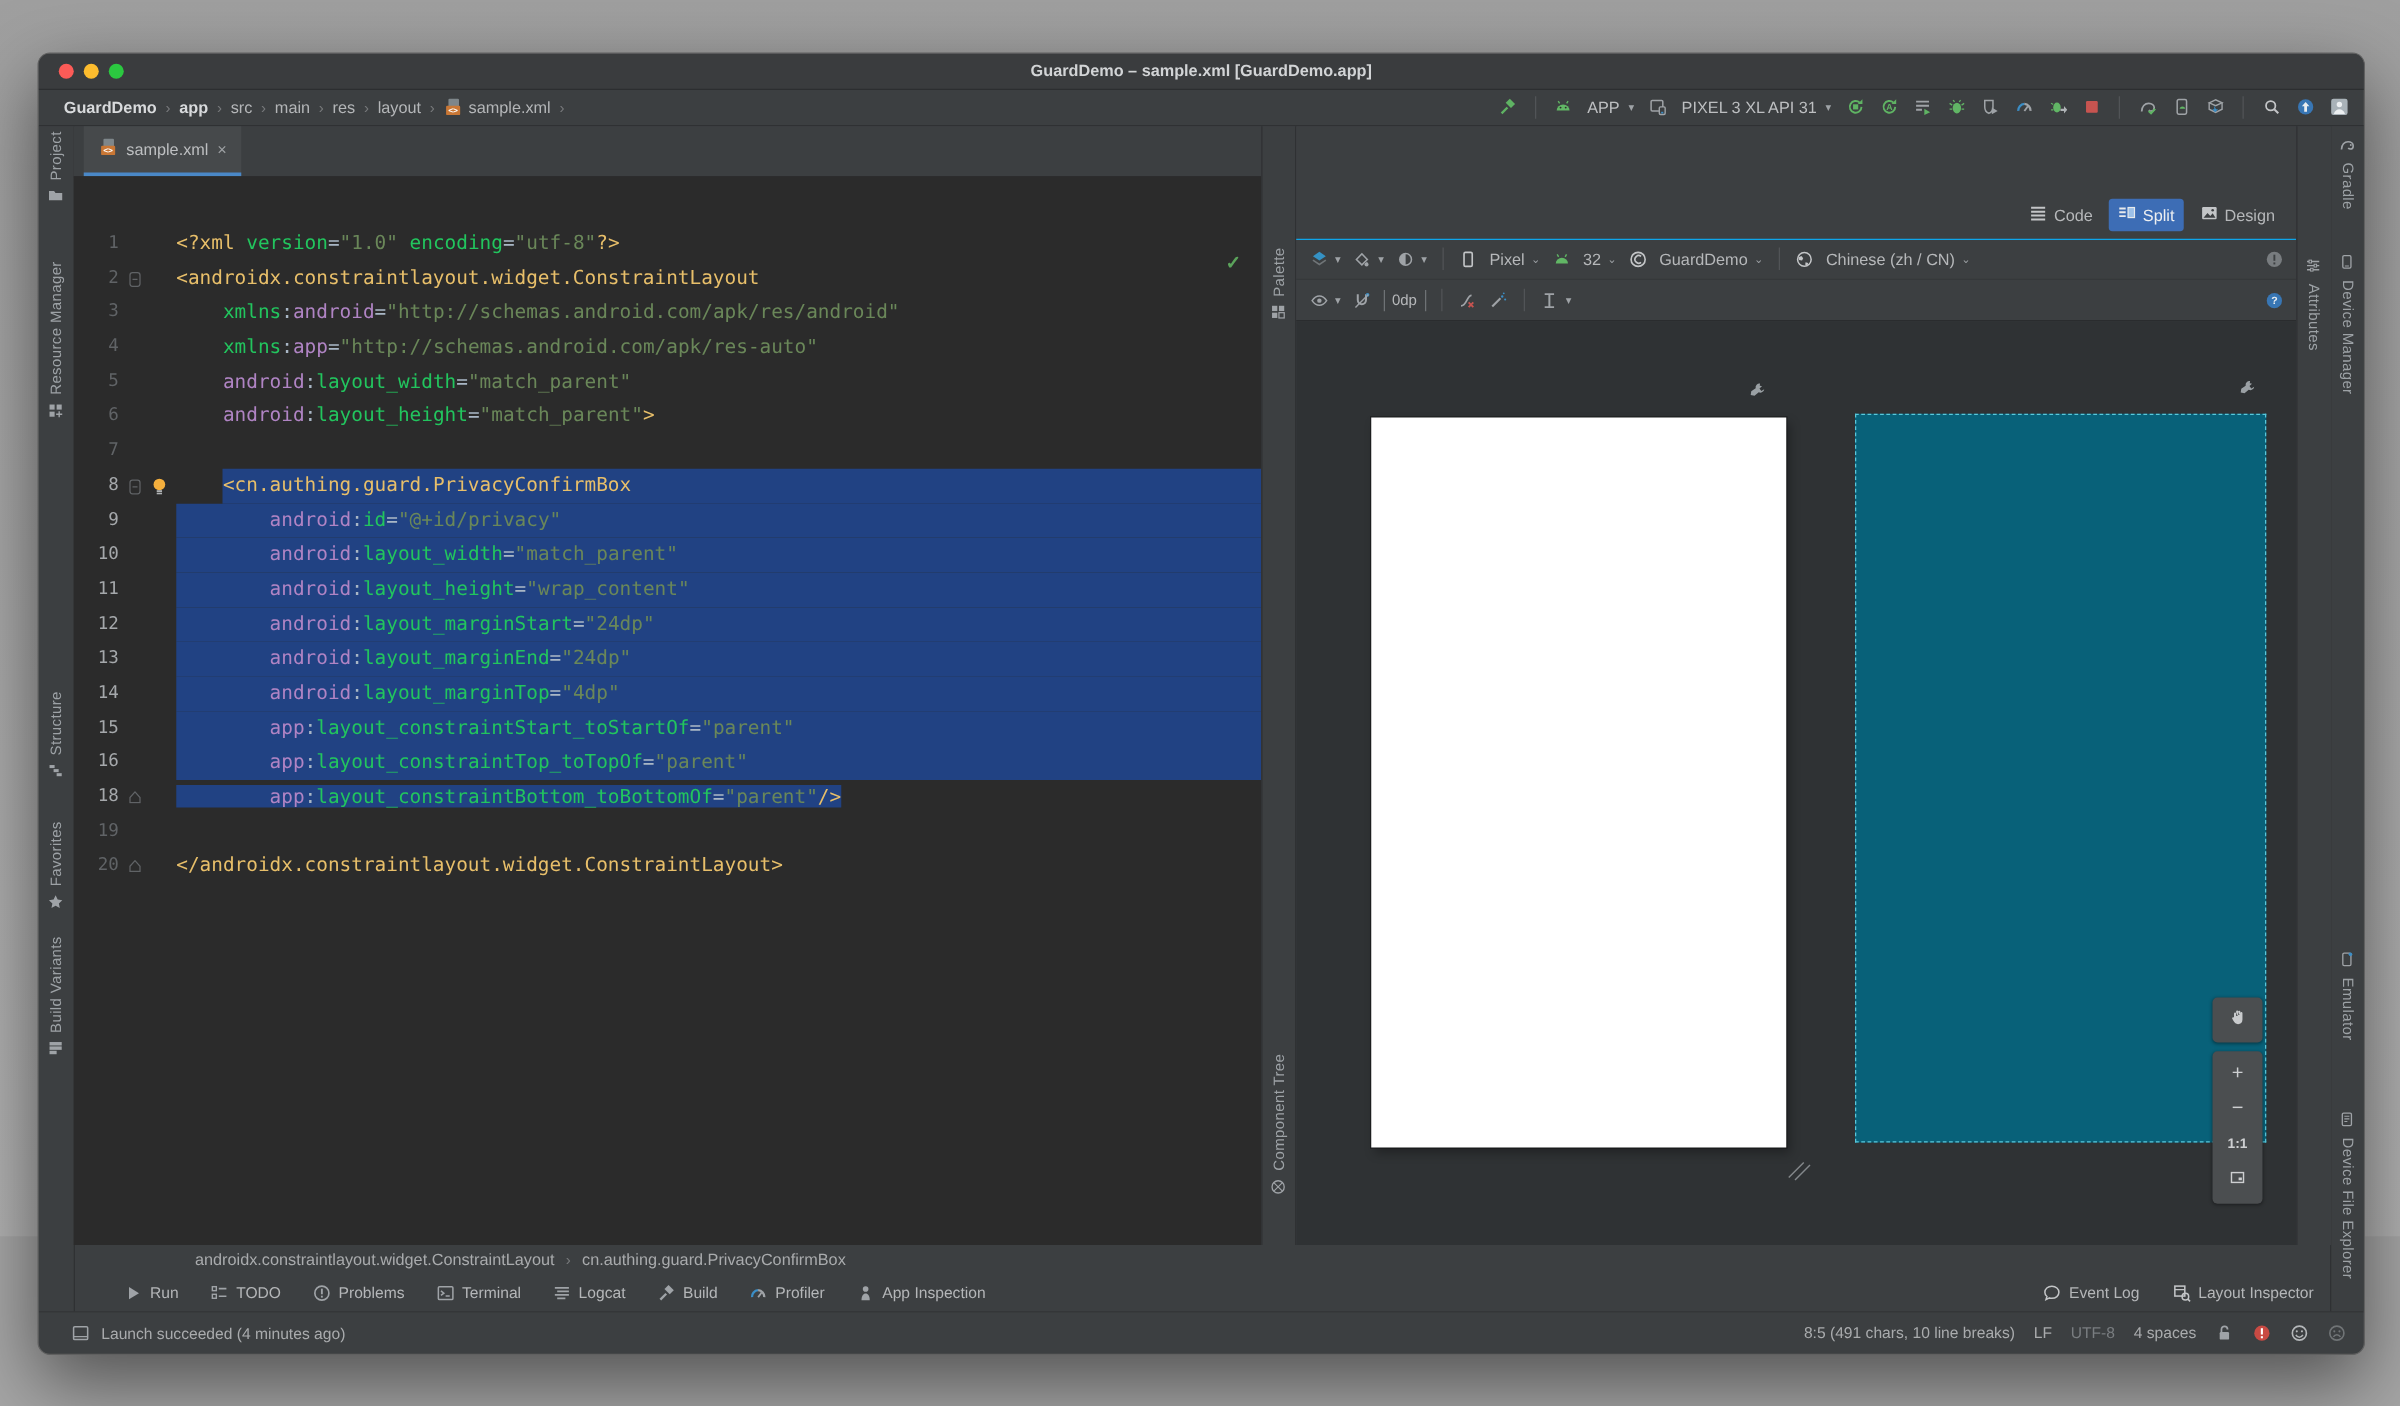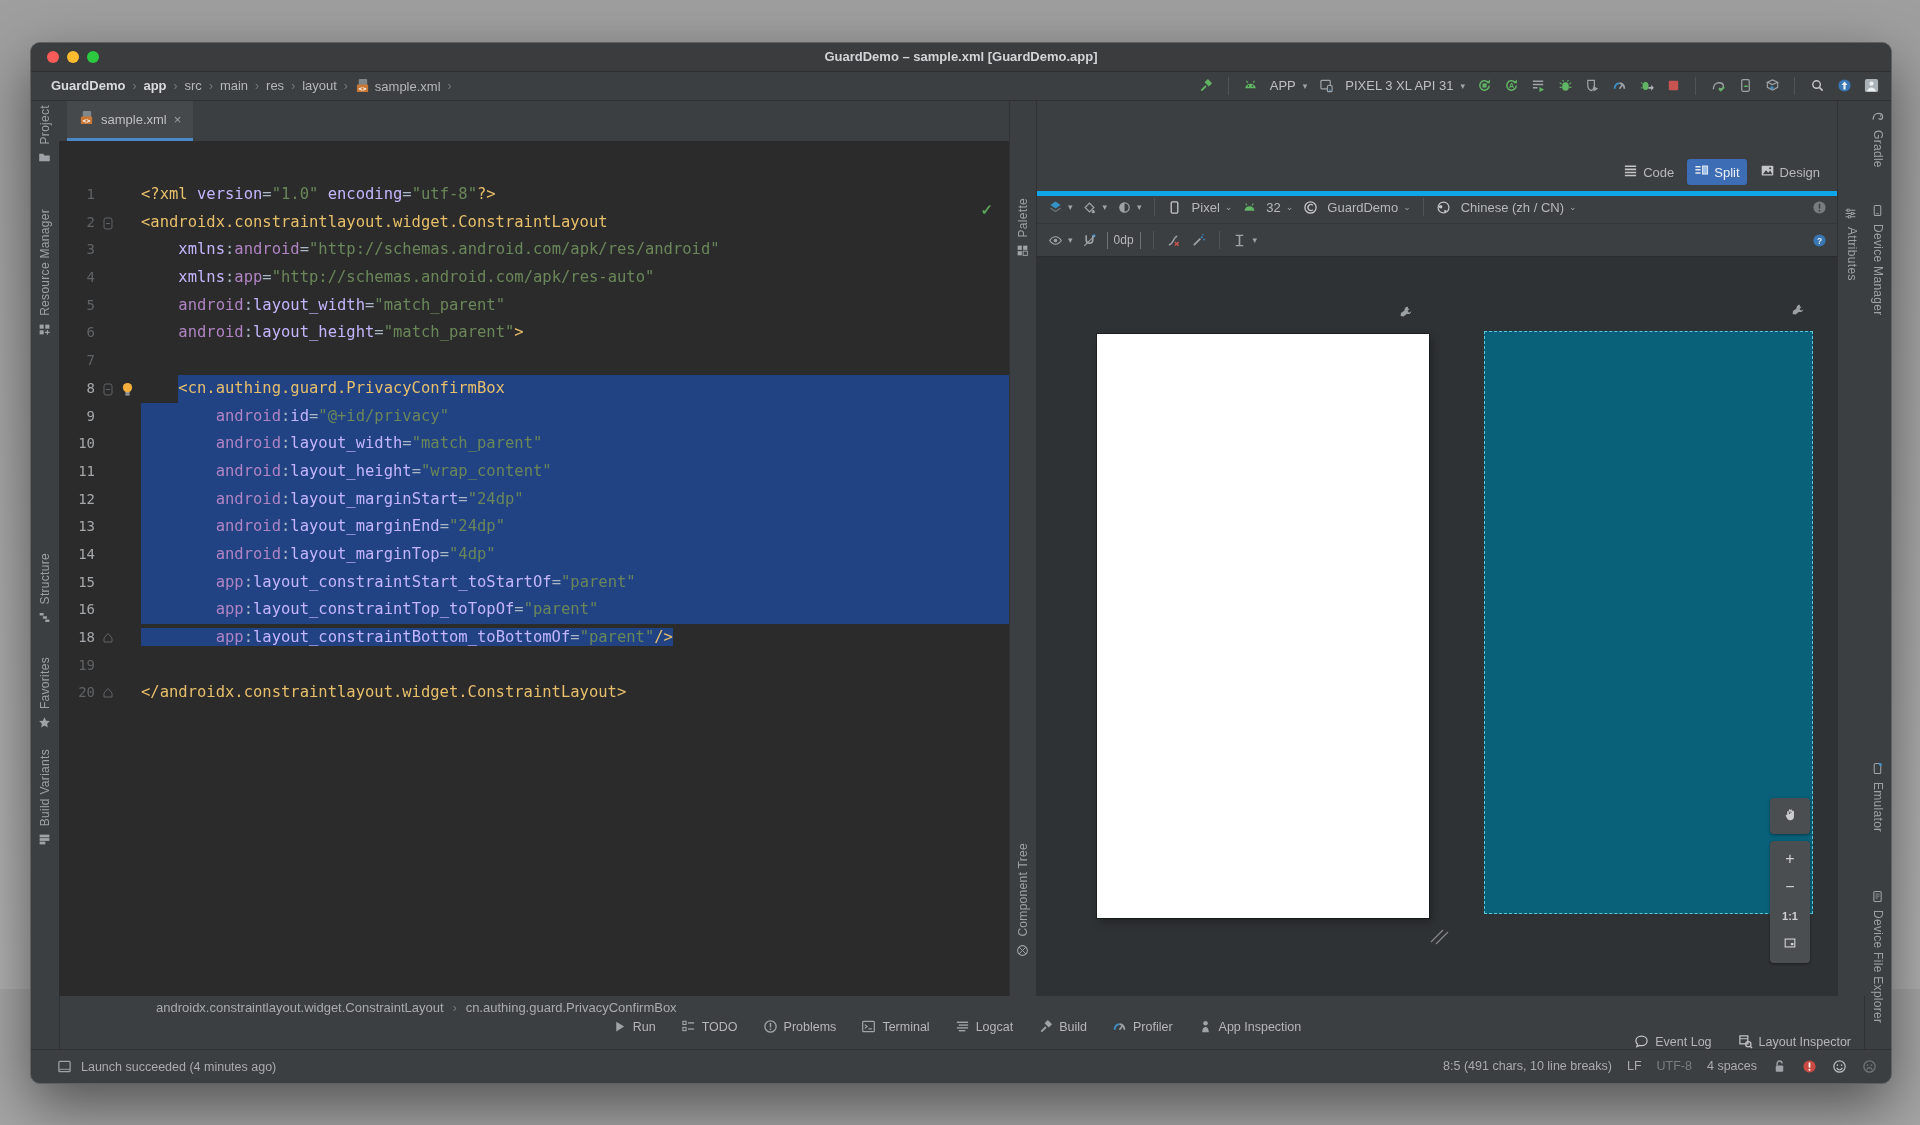--- a/index.html
+++ b/index.html
@@ -45,29 +45,29 @@
   .ln{width:36px;text-align:right;color:#606366;flex:none;font-size:14px;}
   .lnsel{color:#A5A8AB;}
   .fold{width:46px;flex:none;position:relative;}
   .fold svg{position:absolute;left:8px;top:8px;}
   .code{flex:1;white-space:pre;color:#A9B7C6;}
   .code.flex{display:flex;}
   .sel-full .code{background:#214283;}
   .seltx{background:#214283;}
   .grow{flex:1;background:#214283;}
   .pre{white-space:pre;}
-  .tk-g{color:#E8BF6A;} .tk-n{color:#B084C4;} .tk-a{color:#c4b5fd;} .tk-e{color:#A9B7C6;} .tk-s{color:#6A8759;} .tk-p{color:#A9B7C6;}
+  .tk-g{color:#E8BF6A;} .tk-n{color:#B084C4;} .tk-a{color:#22c55e;} .tk-e{color:#A9B7C6;} .tk-s{color:#6A8759;} .tk-p{color:#A9B7C6;}
   .bulb{position:absolute;left:60px;top:5px;width:17px;height:17px;}
   .editor-check{position:absolute;right:16px;top:60px;color:#5BA35B;font-size:15px;font-weight:700;}
 
   
   .pal-strip{position:absolute;left:978px;top:58px;width:28px;height:895px;background:#3C3F41;border-left:1px solid #2F3133;border-right:1px solid #2F3133;box-sizing:border-box;}
   .attr-strip{position:absolute;left:1806px;top:58px;width:28px;height:895px;background:#3C3F41;border-left:1px solid #2F3133;box-sizing:border-box;}
   .design{position:absolute;left:1006px;top:58px;width:800px;height:895px;background:#3C3F41;}
-  .design-top{position:absolute;top:0;left:0;right:0;height:90px;border-bottom:5px solid #0ea5e9;}
+  .design-top{position:absolute;top:0;left:0;right:0;height:90px;border-bottom:1px solid #0ea5e9;}
   .modes{position:absolute;right:10px;bottom:6px;display:flex;align-items:center;gap:6px;}
   .mode{display:flex;align-items:center;gap:5px;font-size:13px;color:#B6B8BA;padding:4px 7px;border-radius:3px;cursor:pointer;}
   .mode.active{background:#3D6DB5;color:#EDEFF1;}
   .dtb{position:absolute;left:0;right:0;display:flex;align-items:center;padding:0 10px;gap:9px;box-sizing:border-box;}
   .dtb1{top:90px;height:33px;border-bottom:1px solid #35383A;}
   .dtb2{top:123px;height:33px;border-bottom:1px solid #2A2C2E;}
   .dtb .lbl{font-size:13px;color:#B6B8BA;cursor:pointer;}
   .dtb .right{margin-left:auto;}
   .marginbox{font-size:12px;color:#B6B8BA;padding:1px 6px 2px;border-left:1px solid #6E7275;border-right:1px solid #6E7275;cursor:pointer;}
   .surface{position:absolute;top:156px;left:0;right:0;bottom:0;background:#2F3234;}
@@ -77,21 +77,21 @@
   .wr1{left:362px;top:48px;} .wr2{left:754px;top:46px;}
   .handbtn{position:absolute;left:733px;top:541px;width:40px;height:36px;background:#4B4E50;border-radius:4px;display:flex;align-items:center;justify-content:center;box-shadow:0 1px 3px rgba(0,0,0,.4);cursor:pointer;}
   .zoompanel{position:absolute;left:733px;top:584px;width:40px;height:122px;background:#4B4E50;border-radius:4px;display:flex;flex-direction:column;align-items:center;justify-content:space-around;padding:4px 0;box-sizing:border-box;box-shadow:0 1px 3px rgba(0,0,0,.4);}
   .zbtn{color:#CDCFD1;font-size:16px;line-height:16px;cursor:pointer;text-align:center;}
   .zratio{font-size:11px;font-weight:700;text-align:right;}
   .resize-handle{position:absolute;left:392px;top:669px;width:22px;height:22px;}
 
   
   .xmlcrumb{position:absolute;top:953px;left:28px;right:26px;height:23px;display:flex;align-items:center;gap:9px;padding-left:97px;font-size:13px;color:#A9ABAD;box-sizing:border-box;}
   .xmlcrumb .sep{color:#77797B;font-size:12px;}
-  .toolsbar{position:absolute;top:976px;left:28px;right:26px;height:30px;display:flex;align-items:center;padding:0 14px 0 28px;box-sizing:border-box;flex-direction:column;}
+  .toolsbar{position:absolute;top:976px;left:28px;right:26px;height:30px;display:flex;align-items:center;padding:0 14px 0 40px;box-sizing:border-box;}
   .tool{display:flex;align-items:center;gap:6px;font-size:12.5px;color:#B4B6B8;margin-right:25px;cursor:pointer;white-space:nowrap;}
   .tools-right{margin-left:auto;display:flex;align-items:center;}
   .tools-right .tool{margin-right:0;margin-left:26px;}
   .statusbar{position:absolute;top:1006px;left:0;right:0;height:34px;border-top:1px solid #2F3133;display:flex;align-items:center;padding:0 14px 0 26px;box-sizing:border-box;font-size:12.5px;color:#A9ABAD;border-radius:0 0 10px 10px;}
   .statusbar .left{display:flex;align-items:center;gap:9px;}
   .statusbar .right{margin-left:auto;display:flex;align-items:flex-start;gap:15px;}
   .statusbar .dim{color:#797D80;}
   .sicon{display:inline-flex;width:15px;height:15px;align-items:center;justify-content:center;cursor:pointer;}
 </style>
 </head>

